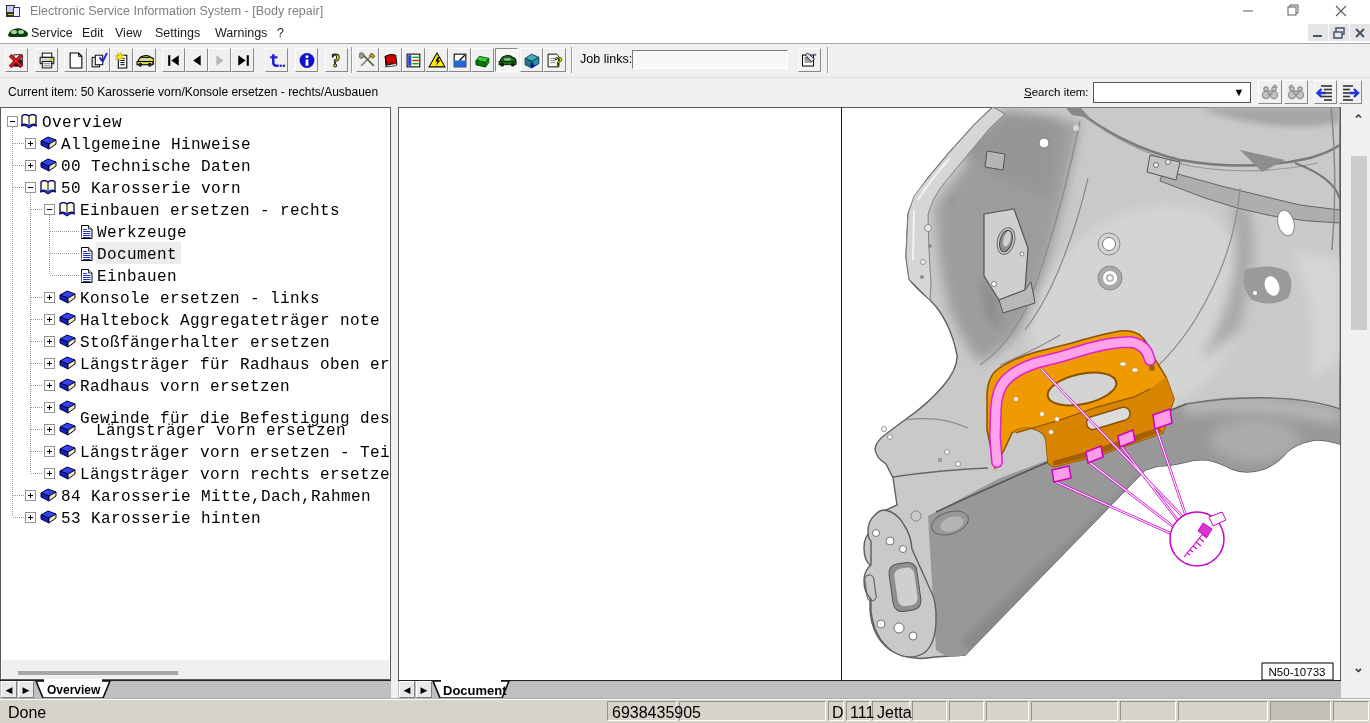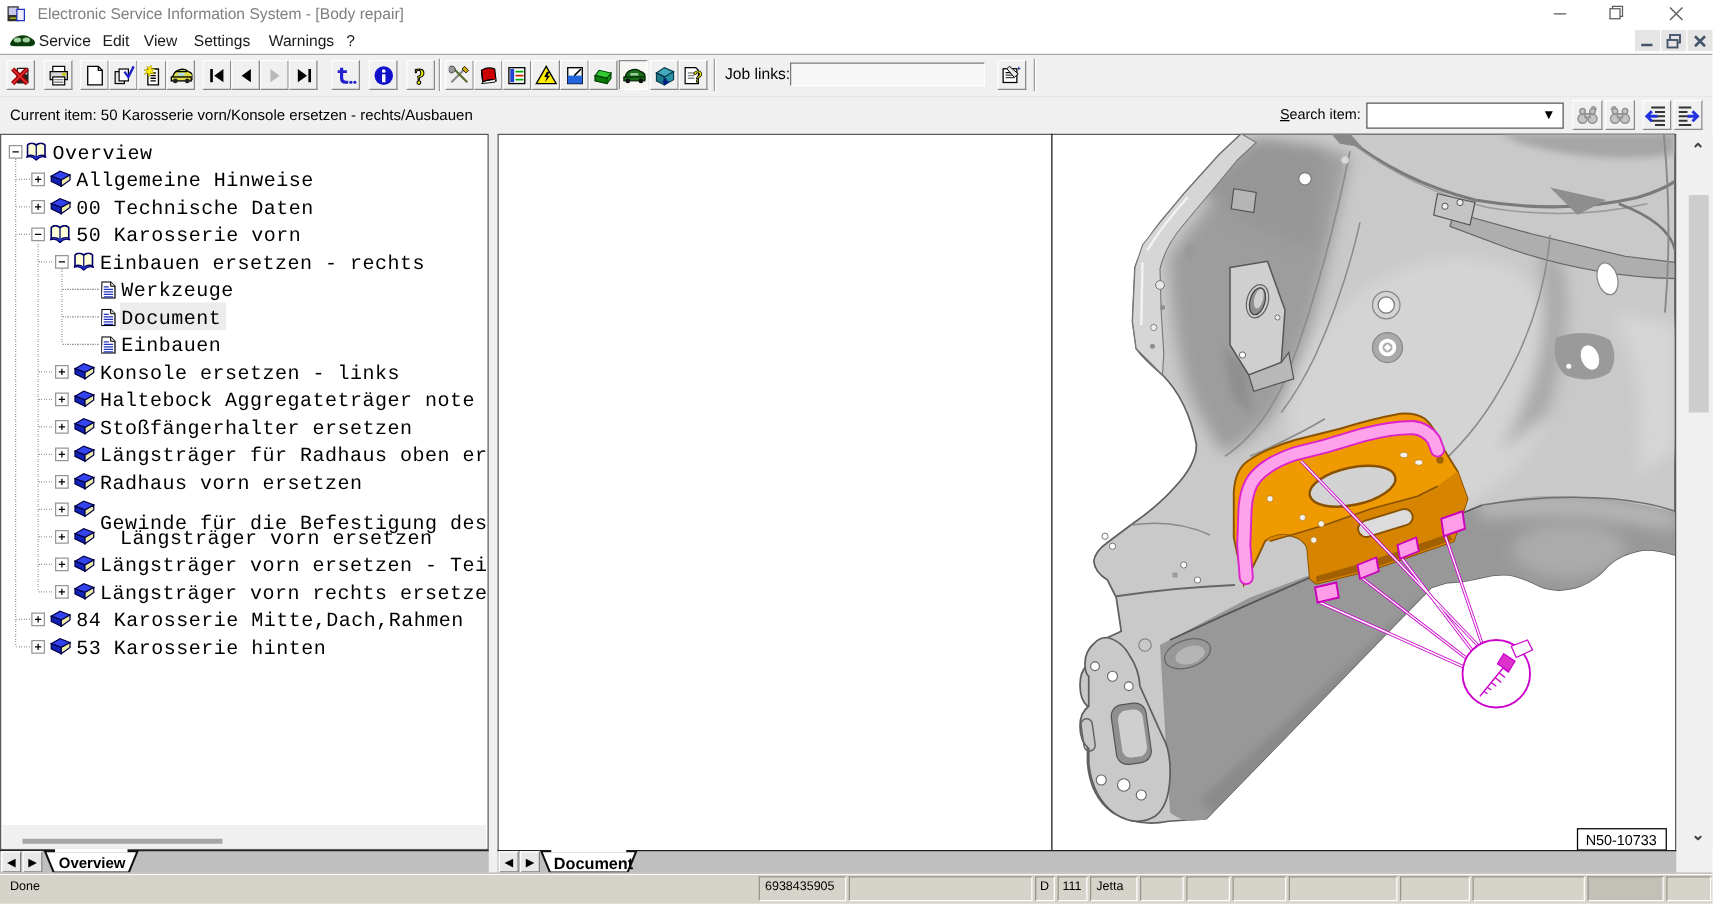--- a/index.html
+++ b/index.html
@@ -31,21 +31,21 @@
   .chev { position:absolute; font-size:13px; color:#404040; font-weight:bold; }
   #hscroll { left:2px; top:660px; width:387px; height:19px; background:#f0f0f0; }
   #hthumb { left:18px; top:671px; width:160px; height:4px; background:#a6a6a6; }
   .tabbar { top:680px; height:19px; background:#bfbfbf; }
   #tabbarL { left:0; width:391px; }
   #tabbarR { left:398px; width:943px; }
   #statussep { left:0; top:698px; width:1370px; height:2px; background:#fcfcfa; border-top:1px solid #b0b0b0;}
   #statusbar { left:0; top:700px; width:1370px; height:23px; background:#d6d3ca; }
   .seg { position:absolute; top:701px; height:20px;
     border:1px solid; border-color:#98958c #ffffff #ffffff #98958c; }
-  .segtext { position:absolute; top:704px; font-size:10px; color:#000; }
+  .segtext { position:absolute; top:704px; font-size:16px; color:#000; }
   .arrbtn { position:absolute; width:16px; height:17px; background:#e8e8e8;
     border-top:1px solid #fff; border-left:1px solid #fff;
     border-right:1px solid #808080; border-bottom:1px solid #808080;
     font-size:9px; color:#000; text-align:center; line-height:16px; }
   
   .trow { position:absolute; font-family:"Liberation Mono", monospace;
     font-size:16px; letter-spacing:0.4px; color:#000; white-space:pre;
     height:22px; line-height:22px; overflow:hidden; }
   .tico { position:absolute; }
   .box { position:absolute; width:11px; height:11px; background:#fff;

